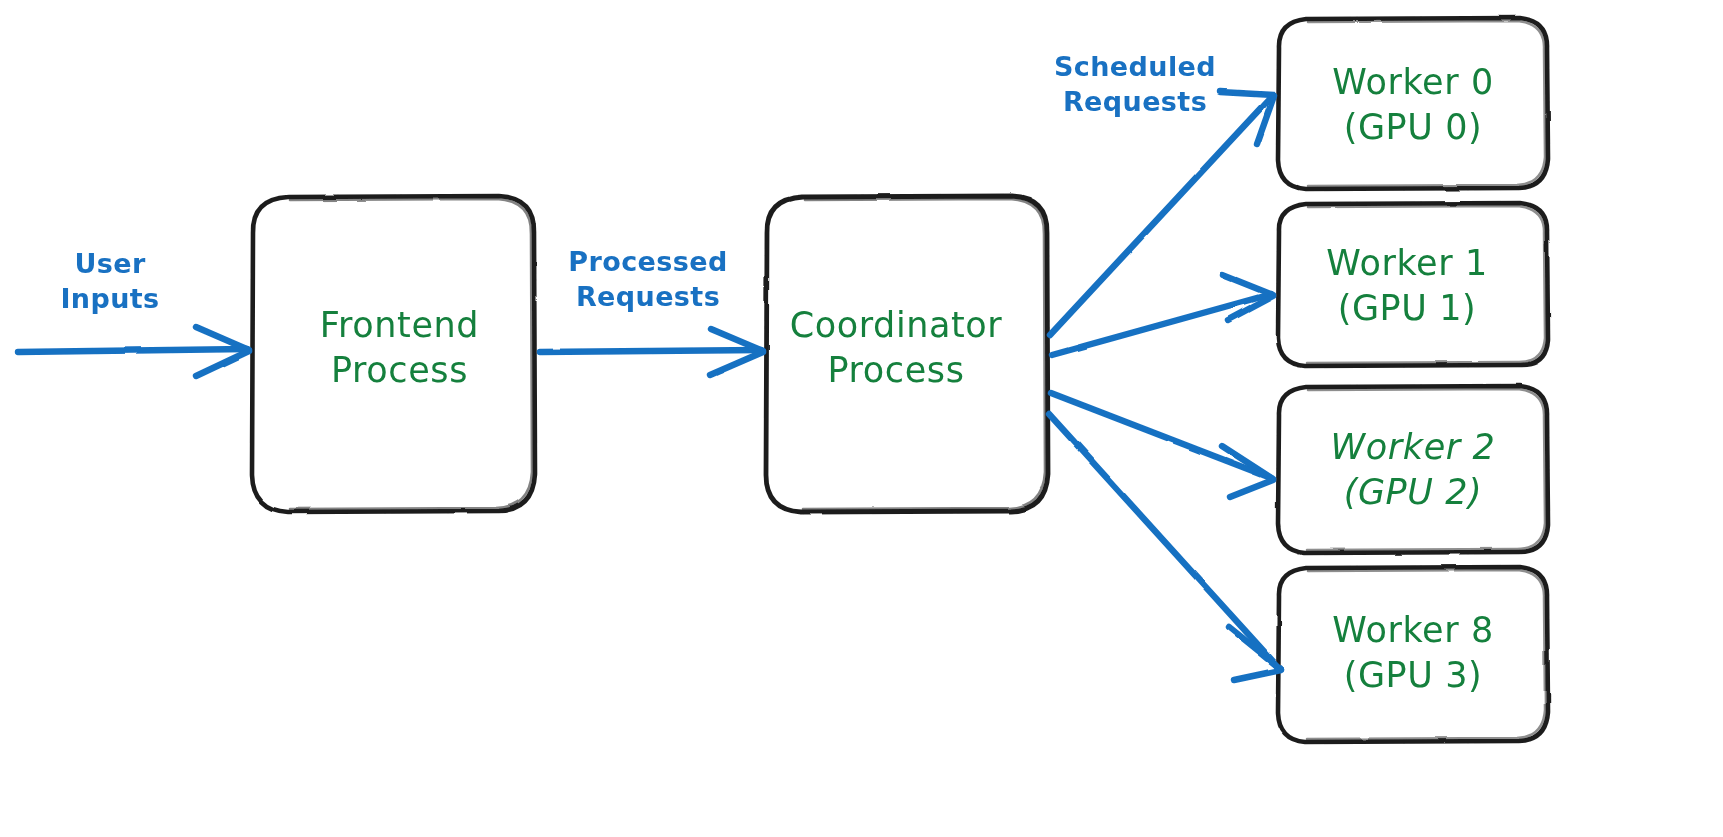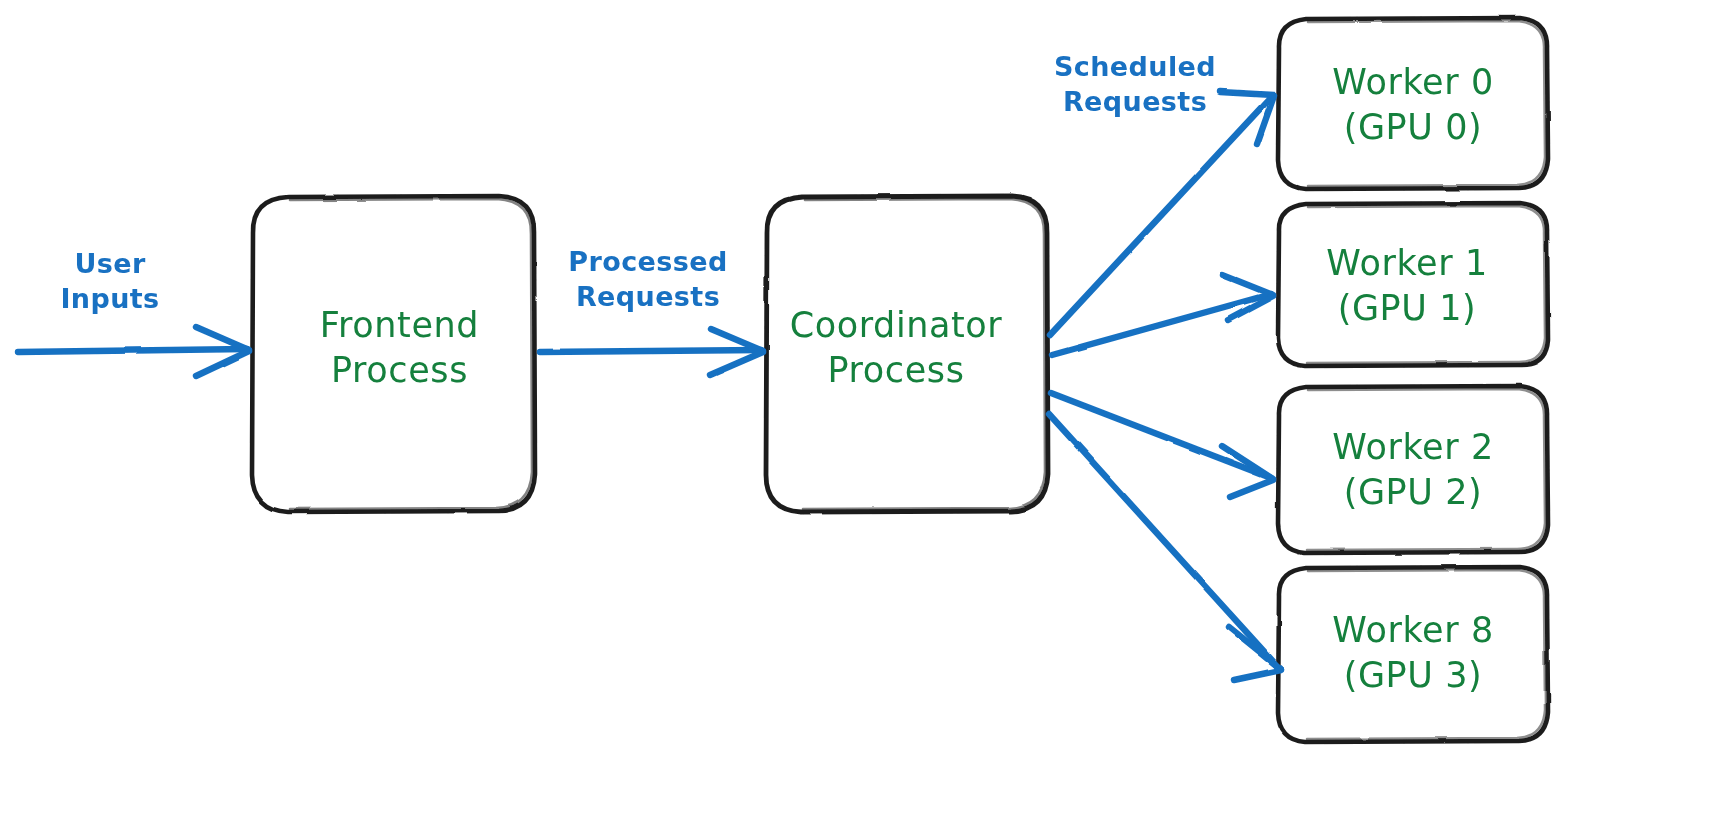--- a/index.html
+++ b/index.html
@@ -138,21 +138,21 @@
 
   <div class="node-label" style="left:766px; top:303px; width:260px;">Coordinator
 Process</div>
 
   <div class="node-label" style="left:1278px; top:60px; width:270px;">Worker 0
 (GPU 0)</div>
 
   <div class="node-label" style="left:1278px; top:241px; width:258px;">Worker 1
 (GPU 1)</div>
 
-  <div class="node-label" style="left:1278px; top:425px; width:270px;">Worker 2
+  <div class="node-label" style="left:1278px; top:425px; width:270px;font-style:italic;">Worker 2
 (GPU 2)</div>
 
   <div class="node-label" style="left:1278px; top:608px; width:270px;">Worker 8
 (GPU 3)</div>
 
   <div class="edge-label" style="left:20px; top:247px; width:180px;">User
 Inputs</div>
 
   <div class="edge-label" style="left:543px; top:245px; width:210px;">Processed
 Requests</div>

